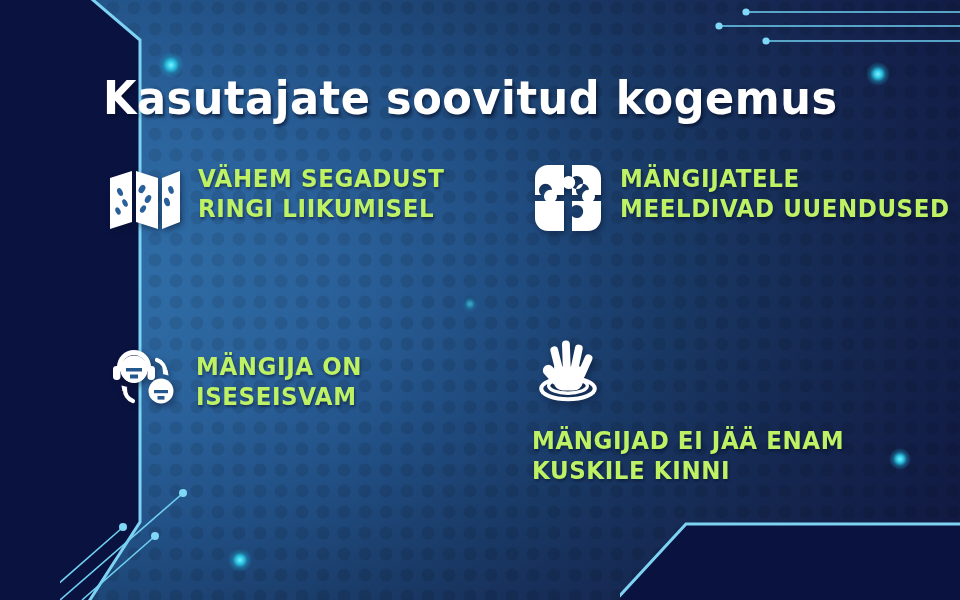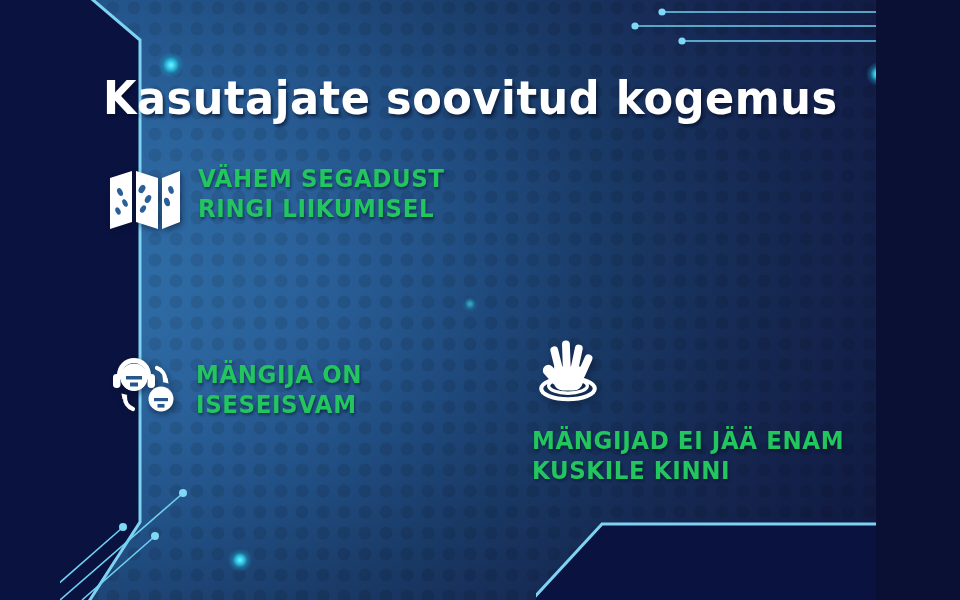--- a/index.html
+++ b/index.html
@@ -2,21 +2,21 @@
 <html><head>
 <meta charset="utf-8">
 <style>
   html, body {
     margin: 0;
     padding: 0;
     background: #0a1033;
   }
   #stage {
     position: relative;
-    width: 876px;
+    width: 960px;
     height: 600px;
     overflow: hidden;
     font-family: "Liberation Sans", sans-serif;
     background: #1e5187;
   }
 
   
   .bg-base {
     position: absolute;
     inset: 0;
@@ -95,35 +95,35 @@
     flex: 0 0 auto;
     width: 72px;
     height: 72px;
     display: flex;
     align-items: center;
     justify-content: center;
     filter: drop-shadow(2px 3px 3px rgba(4,10,34,0.45));
   }
   .feature .icon svg { display: block; }
   .feature .label {
-    color: #22c55e;
+    color: #bef264;
     font-size: 25.5px;
     line-height: 1.17;
     font-weight: 700;
     letter-spacing: 0.6px;
     text-transform: uppercase;
     text-shadow: 1px 2px 3px rgba(4,10,34,0.5);
     font-family: "DejaVu Sans", sans-serif;
     font-stretch: condensed;
     padding-top: 2px;
     max-width: 330px;
   }
   .feature.f1 { left: 108px; top: 12px; }
   .feature.f2 { left: 532px; top: 12px; }
-  .feature.f3 { left: 108px; top: 196px; }
+  .feature.f3 { left: 108px; top: 188px; }
   .feature.f4 { left: 532px; top: 186px; flex-direction: column; }
   .feature.f1 .icon { width: 74px; height: 74px; }
   .feature.f3 .label { padding-top: 14px; }
 </style>
 </head>
 <body>
 
 <div id="stage">
 
   <div class="bg-base"></div>
@@ -183,20 +183,38 @@
             <ellipse cx="40" cy="37" rx="2.8" ry="4.2" transform="rotate(30 40 37)"></ellipse>
             <ellipse cx="35" cy="47" rx="2.6" ry="4" transform="rotate(30 35 47)"></ellipse>
             <ellipse cx="63" cy="28" rx="2.6" ry="4" transform="rotate(-18 63 28)"></ellipse>
             <ellipse cx="59" cy="40" rx="2.8" ry="4.4" transform="rotate(-18 59 40)"></ellipse>
           </g>
         </svg>
       </span>
       <span class="label">VÄHEM SEGADUST RINGI LIIKUMISEL</span>
     </div>
 
+    <div class="feature f2">
+      <span class="icon">
+        <svg width="68" height="68" viewBox="0 0 68 68">
+          <defs>
+            <clipPath id="pzclip">
+                <rect x="1" y="1" width="66" height="66" rx="13"></rect>
+              </clipPath>
+          </defs>
+          <g clip-path="url(#pzclip)" fill="#ffffff">
+            <path d="M1 1 H30 V14 a6.5 6.5 0 1 1 0 9 V31 H16 a6.5 6.5 0 1 0 -9 0 H1 Z"></path>
+            <path d="M38 1 H67 V31 H53 a6.5 6.5 0 1 0 -9 0 H38 V23 a6.5 6.5 0 1 0 0 -9 Z"></path>
+            <path d="M1 37 H12 a6.5 6.5 0 1 1 9 0 H30 V67 H1 Z"></path>
+            <path d="M38 37 H50 a6.5 6.5 0 1 1 9 0 H67 V67 H38 V52 a6.5 6.5 0 1 0 0 -9 Z"></path>
+          </g>
+        </svg>
+      </span>
+      <span class="label">MÄNGIJATELE MEELDIVAD UUENDUSED</span>
+    </div>
 
     <div class="feature f3">
       <span class="icon">
         <svg width="70" height="66" viewBox="0 0 70 66">
           <g fill="#ffffff">
 
             <path d="M8 26 a17 17 0 0 1 34 0 v4 h-5 v-4 a12 12 0 0 0 -24 0 v4 H8 Z"></path>
             <rect x="4" y="25" width="7.5" height="14" rx="3.4"></rect>
             <rect x="38.5" y="25" width="7.5" height="14" rx="3.4"></rect>
 

